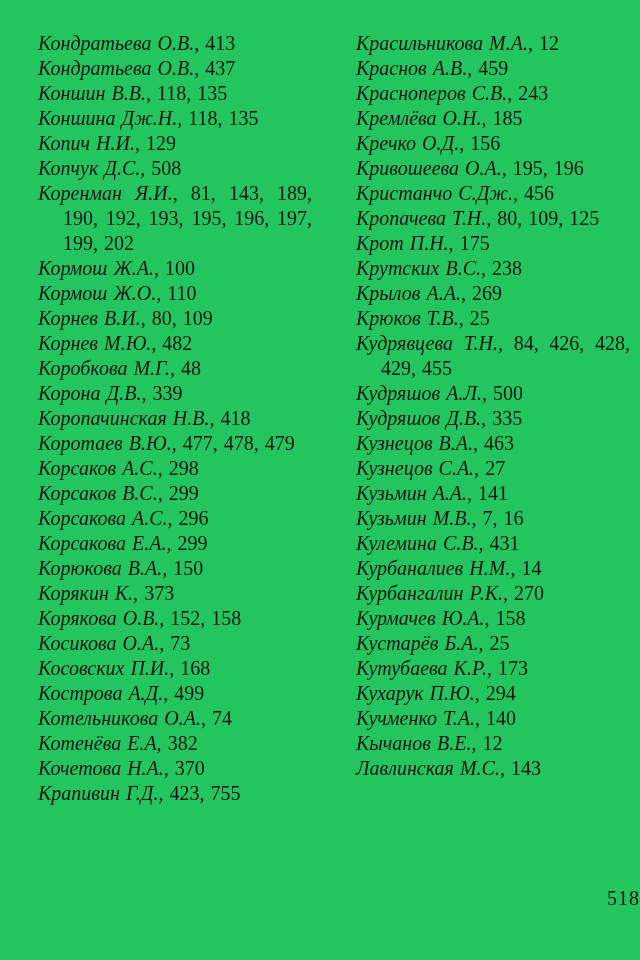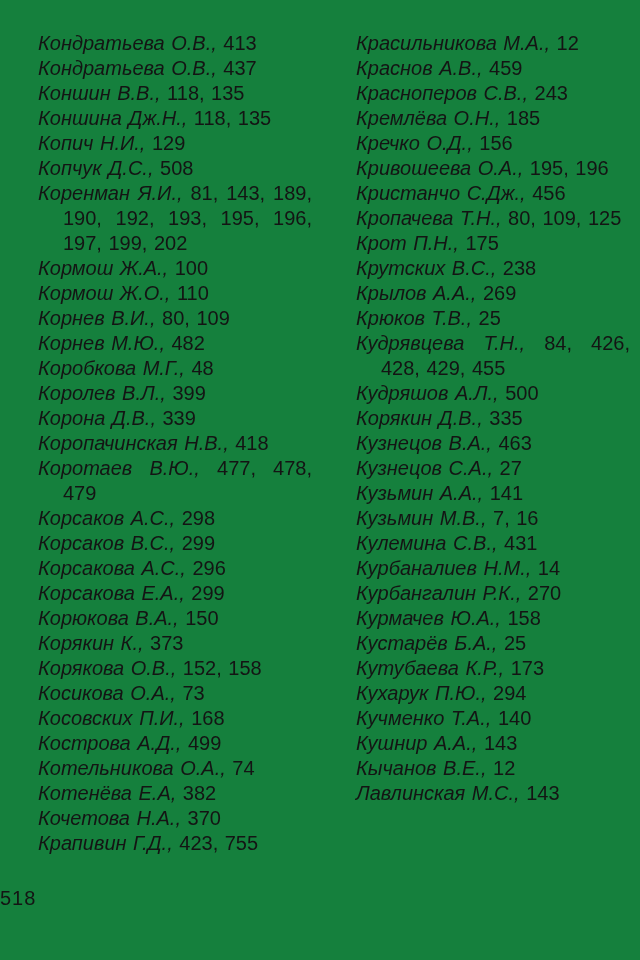--- a/index.html
+++ b/index.html
@@ -4,23 +4,23 @@
 <style>
   html, body {
     margin: 0;
     padding: 0;
     background: #e8e8e8;
   }
   .page {
     position: relative;
     width: 640px;
     height: 960px;
-    background: #15803d;
+    background: #22c55e;
     overflow: hidden;
-    font-family: Liberation Sans, sans-serif;
+    font-family: Liberation Serif, serif;
     color: #141414;
   }
   .columns {
     position: absolute;
     top: 31px;
     left: 38px;
     width: 592px;
     display: flex;
     gap: 44px;
   }
@@ -39,21 +39,21 @@
     font-style: italic;
   }
   .entry-pages {
     font-style: normal;
   }
   .page-number {
     position: absolute;
     top: 886px;
     left: 0;
     width: 640px;
-    text-align: left;
+    text-align: right;
     font-size: 20px;
     line-height: 25px;
     font-style: normal;
     letter-spacing: 1px;
   }
 </style>
 </head>
 <body>
 
 <div class="page">
@@ -64,21 +64,20 @@
         <div class="entry"><span class="entry-name">Коншин В.В.,</span><span class="entry-pages"> 118, 135</span></div>
         <div class="entry"><span class="entry-name">Коншина Дж.Н.,</span><span class="entry-pages"> 118, 135</span></div>
         <div class="entry"><span class="entry-name">Копич Н.И.,</span><span class="entry-pages"> 129</span></div>
         <div class="entry"><span class="entry-name">Копчук Д.С.,</span><span class="entry-pages"> 508</span></div>
         <div class="entry"><span class="entry-name">Коренман Я.И.,</span><span class="entry-pages"> 81, 143, 189, 190, 192, 193, 195, 196, 197, 199, 202</span></div>
         <div class="entry"><span class="entry-name">Кормош Ж.А.,</span><span class="entry-pages"> 100</span></div>
         <div class="entry"><span class="entry-name">Кормош Ж.О.,</span><span class="entry-pages"> 110</span></div>
         <div class="entry"><span class="entry-name">Корнев В.И.,</span><span class="entry-pages"> 80, 109</span></div>
         <div class="entry"><span class="entry-name">Корнев М.Ю.,</span><span class="entry-pages"> 482</span></div>
         <div class="entry"><span class="entry-name">Коробкова М.Г.,</span><span class="entry-pages"> 48</span></div>
-        <div class="entry"><span class="entry-name">Королев В.Л.,</span><span class="entry-pages"> 399</span></div>
         <div class="entry"><span class="entry-name">Корона Д.В.,</span><span class="entry-pages"> 339</span></div>
         <div class="entry"><span class="entry-name">Коропачинская Н.В.,</span><span class="entry-pages"> 418</span></div>
         <div class="entry"><span class="entry-name">Коротаев В.Ю.,</span><span class="entry-pages"> 477, 478, 479</span></div>
         <div class="entry"><span class="entry-name">Корсаков А.С.,</span><span class="entry-pages"> 298</span></div>
         <div class="entry"><span class="entry-name">Корсаков В.С.,</span><span class="entry-pages"> 299</span></div>
         <div class="entry"><span class="entry-name">Корсакова А.С.,</span><span class="entry-pages"> 296</span></div>
         <div class="entry"><span class="entry-name">Корсакова Е.А.,</span><span class="entry-pages"> 299</span></div>
         <div class="entry"><span class="entry-name">Корюкова В.А.,</span><span class="entry-pages"> 150</span></div>
         <div class="entry"><span class="entry-name">Корякин К.,</span><span class="entry-pages"> 373</span></div>
         <div class="entry"><span class="entry-name">Корякова О.В.,</span><span class="entry-pages"> 152, 158</span></div>
@@ -98,32 +97,31 @@
         <div class="entry"><span class="entry-name">Кречко О.Д.,</span><span class="entry-pages"> 156</span></div>
         <div class="entry"><span class="entry-name">Кривошеева О.А.,</span><span class="entry-pages"> 195, 196</span></div>
         <div class="entry"><span class="entry-name">Кристанчо С.Дж.,</span><span class="entry-pages"> 456</span></div>
         <div class="entry"><span class="entry-name">Кропачева Т.Н.,</span><span class="entry-pages"> 80, 109, 125</span></div>
         <div class="entry"><span class="entry-name">Крот П.Н.,</span><span class="entry-pages"> 175</span></div>
         <div class="entry"><span class="entry-name">Крутских В.С.,</span><span class="entry-pages"> 238</span></div>
         <div class="entry"><span class="entry-name">Крылов А.А.,</span><span class="entry-pages"> 269</span></div>
         <div class="entry"><span class="entry-name">Крюков Т.В.,</span><span class="entry-pages"> 25</span></div>
         <div class="entry"><span class="entry-name">Кудрявцева Т.Н.,</span><span class="entry-pages"> 84, 426, 428, 429, 455</span></div>
         <div class="entry"><span class="entry-name">Кудряшов А.Л.,</span><span class="entry-pages"> 500</span></div>
-        <div class="entry"><span class="entry-name">Корякин Д.В.,</span><span class="entry-pages"> 335</span></div>
+        <div class="entry"><span class="entry-name">Кудряшов Д.В.,</span><span class="entry-pages"> 335</span></div>
         <div class="entry"><span class="entry-name">Кузнецов В.А.,</span><span class="entry-pages"> 463</span></div>
         <div class="entry"><span class="entry-name">Кузнецов С.А.,</span><span class="entry-pages"> 27</span></div>
         <div class="entry"><span class="entry-name">Кузьмин А.А.,</span><span class="entry-pages"> 141</span></div>
         <div class="entry"><span class="entry-name">Кузьмин М.В.,</span><span class="entry-pages"> 7, 16</span></div>
         <div class="entry"><span class="entry-name">Кулемина С.В.,</span><span class="entry-pages"> 431</span></div>
         <div class="entry"><span class="entry-name">Курбаналиев Н.М.,</span><span class="entry-pages"> 14</span></div>
         <div class="entry"><span class="entry-name">Курбангалин Р.К.,</span><span class="entry-pages"> 270</span></div>
         <div class="entry"><span class="entry-name">Курмачев Ю.А.,</span><span class="entry-pages"> 158</span></div>
         <div class="entry"><span class="entry-name">Кустарёв Б.А.,</span><span class="entry-pages"> 25</span></div>
         <div class="entry"><span class="entry-name">Кутубаева К.Р.,</span><span class="entry-pages"> 173</span></div>
         <div class="entry"><span class="entry-name">Кухарук П.Ю.,</span><span class="entry-pages"> 294</span></div>
         <div class="entry"><span class="entry-name">Кучменко Т.А.,</span><span class="entry-pages"> 140</span></div>
-        <div class="entry"><span class="entry-name">Кушнир А.А.,</span><span class="entry-pages"> 143</span></div>
         <div class="entry"><span class="entry-name">Кычанов В.Е.,</span><span class="entry-pages"> 12</span></div>
         <div class="entry"><span class="entry-name">Лавлинская М.С.,</span><span class="entry-pages"> 143</span></div>
       </div>
   </div>
   <div class="page-number">518</div>
 </div>
 
 </body></html>

